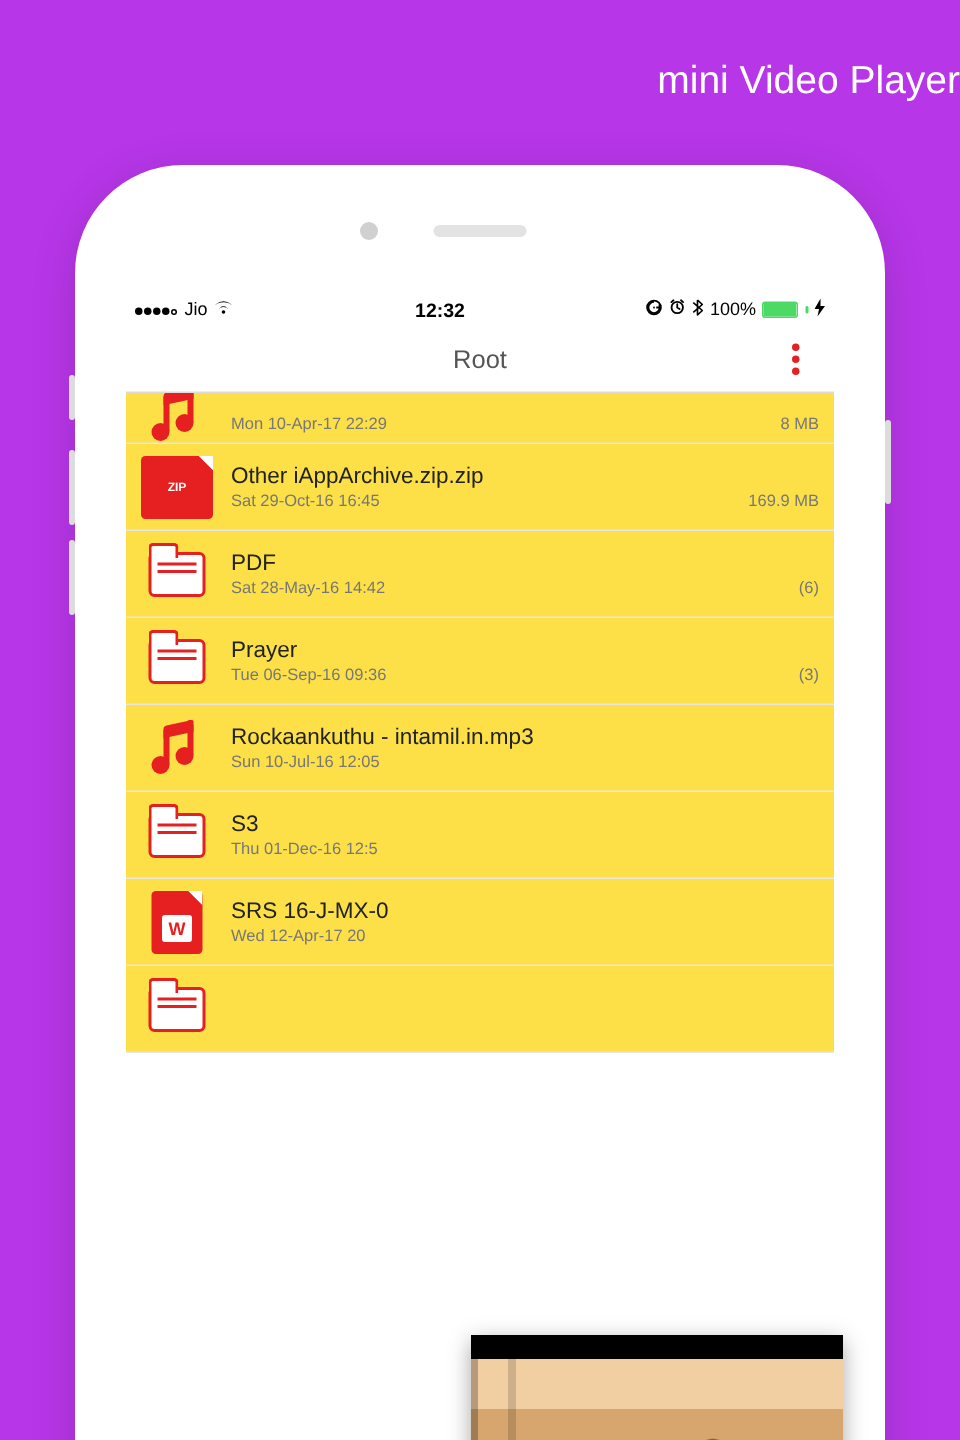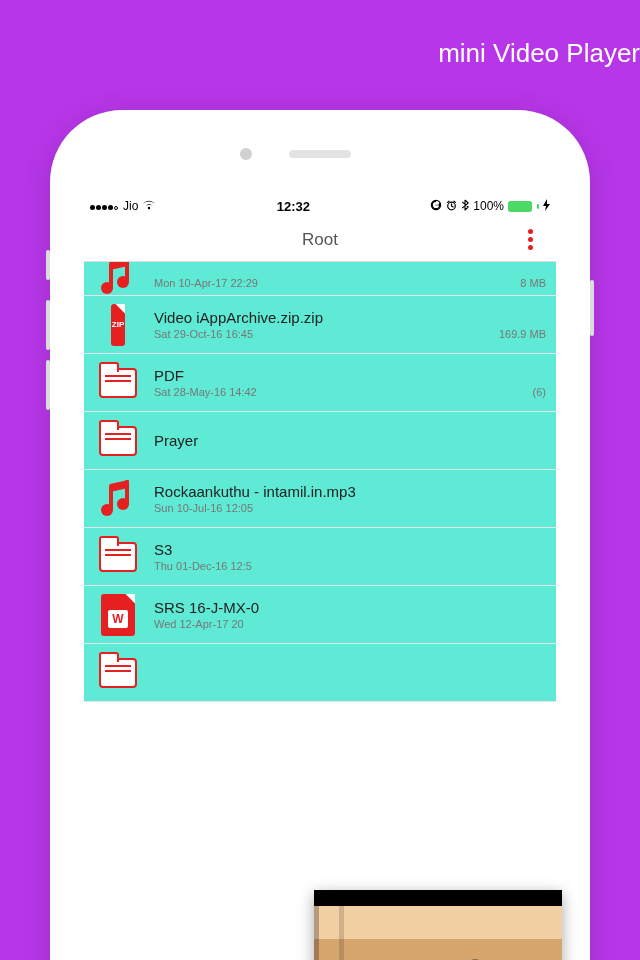--- a/index.html
+++ b/index.html
@@ -77,21 +77,21 @@
   .nav-title { font-size: 17px; color: #555; }
   .nav-menu {
     position: absolute; right: 14px; top: 0; bottom: 0; width: 24px;
     display: flex; flex-direction: column; align-items: center; justify-content: center; gap: 3px;
   }
   .nav-menu i { width: 5px; height: 5px; background: #e62020; border-radius: 50%; }
 
   .list { position: absolute; top: 68px; left: 0; right: 0; bottom: 0; overflow: hidden; }
   .row {
     display: flex; align-items: center; height: 58px; padding: 0 10px;
-    border-bottom: 1px solid #e6e6e6; background: #5eead4;
+    border-bottom: 1px solid #e6e6e6; background: #fde047;
   }
   .row.partial-first { height: 34px; align-items: flex-end; padding-bottom: 6px; }
   .row.selected { background: #d7d7d7; }
   .thumb {
     width: 48px; height: 42px; display: flex; align-items: center; justify-content: center;
     flex-shrink: 0;
   }
   .row.partial-first .thumb { height: 24px; }
   .meta { flex: 1; min-width: 0; margin-left: 12px; display: flex; flex-direction: column; justify-content: center; }
   .name { font-size: 15px; color: #222; white-space: nowrap; overflow: hidden; text-overflow: ellipsis; }
@@ -105,21 +105,21 @@
   }
   .ic-folder::before {
     content: ""; position: absolute; top: -8px; left: -2.5px; width: 16px; height: 8px;
     border: 2.5px solid #e62020; border-bottom: none; border-radius: 3px 3px 0 0; background: #fff;
   }
   .ic-folder::after {
     content: ""; position: absolute; top: 5px; left: 4px; right: 4px; height: 2px; background: #e62020;
     box-shadow: 0 5px 0 #e62020;
   }
   .ic-zip {
-    width: 14px; height: 42px; background: #e62020; border-radius: 3px; position: relative;
+    width: 48px; height: 42px; background: #e62020; border-radius: 3px; position: relative;
     display: flex; align-items: center; justify-content: center;
   }
   .ic-zip::before {
     content: ""; position: absolute; top: 0; right: 0; width: 10px; height: 10px; background: #fff;
     clip-path: polygon(100% 0, 0 0, 100% 100%);
   }
   .ic-zip-text { color: #fff; font-size: 8px; font-weight: 700; }
   .ic-music {
     width: 38px; height: 38px; position: relative;
   }
@@ -269,21 +269,21 @@
               </div>
             </div>
           </div>
           <div class="row">
             <div class="thumb">
               <div class="ic-zip">
                 <span class="ic-zip-text">ZIP</span>
               </div>
             </div>
             <div class="meta">
-              <div class="name">Video iAppArchive.zip.zip</div>
+              <div class="name">Other iAppArchive.zip.zip</div>
               <div class="sub">
                 <span class="date">Sat 29-Oct-16 16:45</span>
                 <span class="size">169.9 MB</span>
               </div>
             </div>
           </div>
           <div class="row">
             <div class="thumb">
               <div class="ic-folder"></div>
             </div>
@@ -294,20 +294,24 @@
                 <span class="size">(6)</span>
               </div>
             </div>
           </div>
           <div class="row">
             <div class="thumb">
               <div class="ic-folder"></div>
             </div>
             <div class="meta">
               <div class="name">Prayer</div>
+              <div class="sub">
+                <span class="date">Tue 06-Sep-16 09:36</span>
+                <span class="size">(3)</span>
+              </div>
             </div>
           </div>
           <div class="row">
             <div class="thumb">
               <div class="ic-music">
                 <span class="ic-music-beam"></span>
               </div>
             </div>
             <div class="meta">
               <div class="name">Rockaankuthu - intamil.in.mp3</div>

